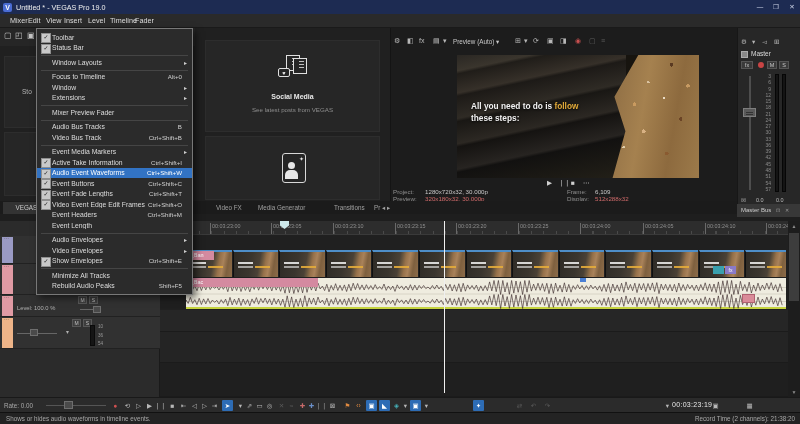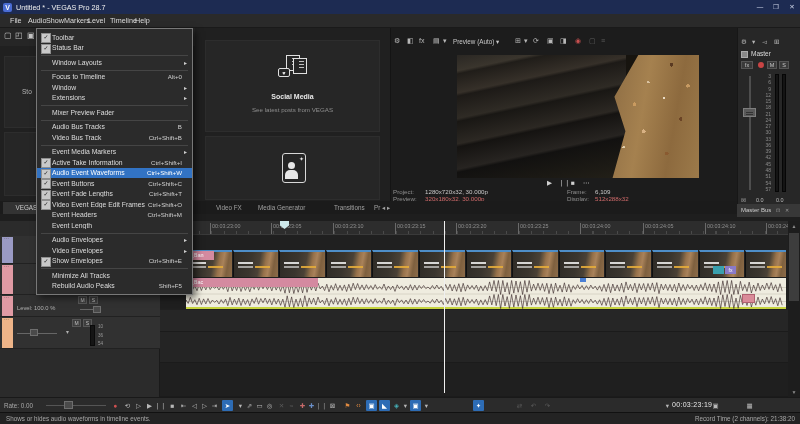--- a/index.html
+++ b/index.html
@@ -156,37 +156,37 @@
 
 #statusbar{position:absolute;left:0;top:412px;width:800px;height:12px;background:#232323;border-top:1px solid #111}
 #status-left{position:absolute;left:6px;top:2px;font-size:6.3px;color:#a8a8a8}
 #status-right{position:absolute;right:5px;top:2px;font-size:6.3px;color:#a8a8a8}
 </style>
 </head>
 <body>
 
 <div id="titlebar">
   <span id="app-icon">V</span>
-  <span id="title-text">Untitled * - VEGAS Pro 28.7</span>
+  <span id="title-text">Untitled * - VEGAS Pro 19.0</span>
   <span id="winbtns">
     <span>—</span>
     <span>❐</span>
     <span>✕</span>
   </span>
 </div>
 
 <div id="menubar">
 
-<span class="mb-item" style="left: 6px;">File</span>
-    <span class="mb-item" style="left: 24px;">Audio</span>
-    <span class="mb-item sel" style="left: 42px;">Show</span>
-    <span class="mb-item" style="left: 60px;">Markers</span>
+<span class="mb-item" style="left: 6px;">Mixer</span>
+    <span class="mb-item" style="left: 24px;">Edit</span>
+    <span class="mb-item sel" style="left: 42px;">View</span>
+    <span class="mb-item" style="left: 60px;">Insert</span>
     <span class="mb-item" style="left: 84px;">Level</span>
     <span class="mb-item" style="left: 106px;">Timeline</span>
-    <span class="mb-item" style="left: 131px;">Help</span>
+    <span class="mb-item" style="left: 131px;">Fader</span>
   </div>
 
 <div id="toolbar-strip">
 
 <span style="left: 4px;">▢</span>
     <span style="left: 15px;">◰</span>
     <span style="left: 27px;">▣</span>
   </div>
 <div id="left-panel">
   <div class="hub-card" style="left:4px;top:10px;width:106px;height:72px"></div>
@@ -235,20 +235,24 @@
       <span class="pticon" style="left: 156px;">▣</span>
       <span class="pticon" style="left: 169px;">◨</span>
       <span class="pticon" style="left: 184px; color: rgb(200, 80, 80);">◉</span>
       <span class="pticon dim" style="left: 198px;">▢</span>
       <span class="pticon dim" style="left: 210px;">≡</span>
     </div>
   <span id="pv-quality"><span>Preview (Auto)</span> <span>▾</span></span>
   <div id="video-area">
     <div id="steps-bg"></div>
     <div id="leaves-bg"></div>
+    <div id="overlay-text">
+      <span>All you need to do is </span><span class="hl">follow</span><br>
+      <span>these steps:</span>
+    </div>
   </div>
   <div>
 
   <span class="pv-trans" style="left: 156px;">▶</span>
       <span class="pv-trans" style="left: 168px;">❘❘</span>
       <span class="pv-trans" style="left: 180px;">■</span>
       <span class="pv-trans" style="left: 192px;">⋯</span>
     </div>
   <span class="pv-lab" style="left:2px;top:160px">Project:</span>
   <span class="pv-val" style="left:34px;top:160px">1280x720x32, 30.000p</span>

